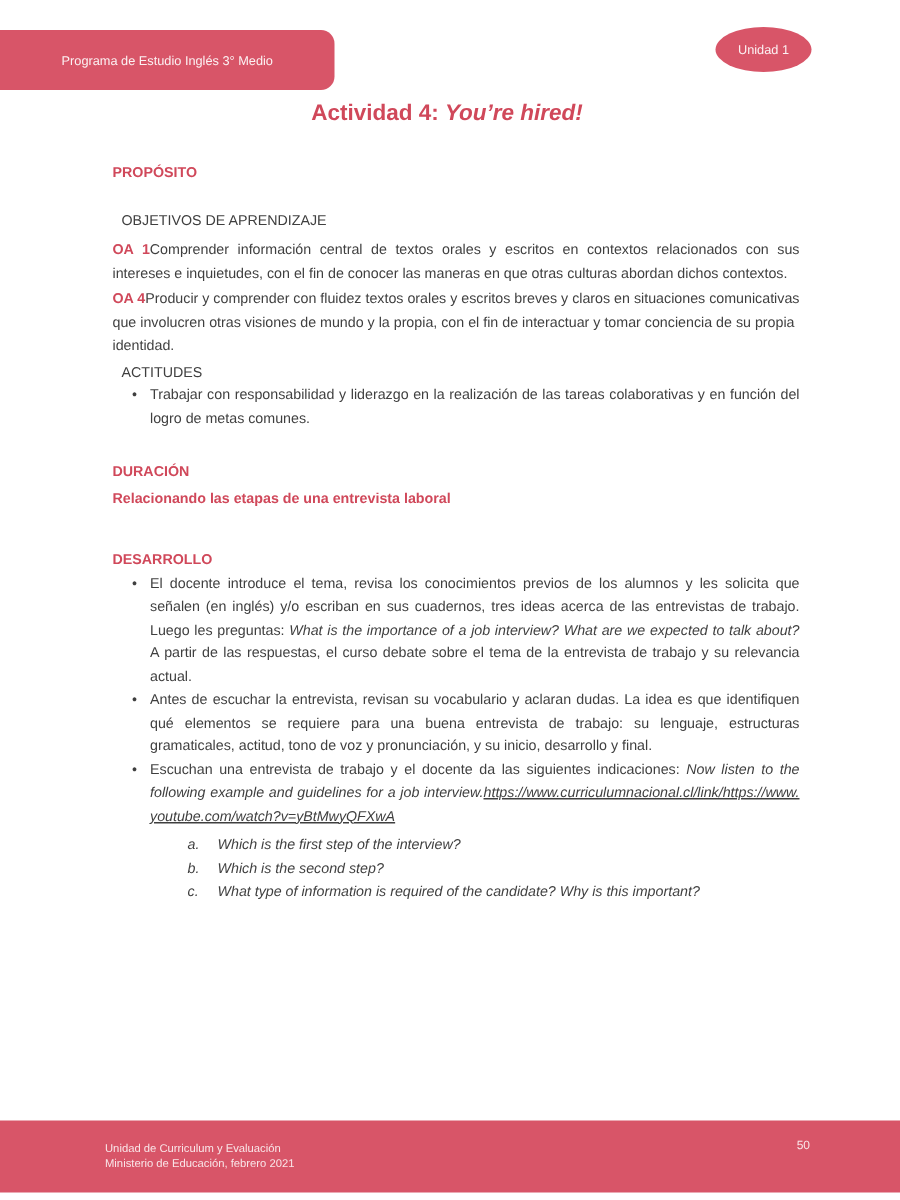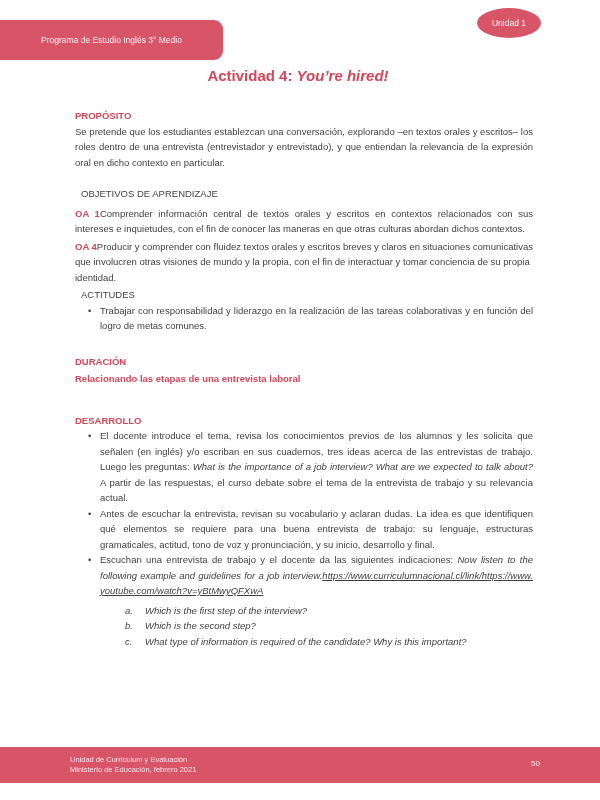--- a/index.html
+++ b/index.html
@@ -18,21 +18,21 @@
   
   .header-pill {
     position: absolute; left: 0; top: 20px;
     width: 223px; height: 40px;
     background: var(--accent-shape);
     border-radius: 0 9px 9px 0;
     display: flex; align-items: center; justify-content: center;
   }
   .header-pill span { color: rgba(255,255,255,.92); font-size: 8.5px; }
   .header-ellipse {
-    position: absolute; left: 477px; top: 8px;
+    position: absolute; left: 477px; top: 18px;
     width: 64px; height: 30px;
     background: var(--accent-shape);
     border-radius: 50%;
     display: flex; align-items: center; justify-content: center;
   }
   .header-ellipse span { color: rgba(255,255,255,.92); font-size: 8.5px; }
   
   .title {
     position: absolute; top: 67px; left: 0; width: 596px;
     text-align: center;
@@ -70,21 +70,21 @@
     cursor: pointer;
   }
   
   .questions { margin-top: 4px; margin-left: 50px; }
   .q-row { display: flex; font-style: italic; }
   .q-row .letter { flex: none; width: 20px; }
   .q-row .qtext { flex: 1; }
   
   .footer {
     position: absolute; left: 0; top: 747px;
-    width: 600px; height: 36px;
+    width: 600px; height: 48px;
     background: var(--accent-shape);
     display: flex; align-items: center;
   }
   .footer-left {
     margin-left: 70px;
     color: rgba(255,255,255,.85);
     font-size: 7.5px; line-height: 10px;
   }
   .footer-page {
     position: absolute; right: 60px; top: 0; height: 32px;
@@ -100,21 +100,20 @@
 </div>
 <div class="header-ellipse">
   <span>Unidad 1</span>
 </div>
 
 <div class="title"><span>Actividad 4: </span><span class="it">You’re hired!</span></div>
 
 <div class="main">
 
   <div class="h red">PROPÓSITO</div>
-  <p class="just">Se pretende que los estudiantes establezcan una conversación, explorando –en textos orales y escritos– los roles dentro de una entrevista (entrevistador y entrevistado), y que entiendan la relevancia de la expresión oral en dicho contexto en particular.</p>
 
   <div class="h dark indent mt16">OBJETIVOS DE APRENDIZAJE</div>
   <p class="just mt4"><span class="red">OA 1</span><span>Comprender información central de textos orales y escritos en contextos relacionados con sus intereses e inquietudes, con el fin de conocer las maneras en que otras culturas abordan dichos contextos.</span></p>
 
   <p class="mt14"><span class="red">OA 4</span><span>Producir y comprender con fluidez textos orales y escritos breves y claros en situaciones comunicativas que involucren otras visiones de mundo y la propia, con el fin de interactuar y tomar conciencia de su propia identidad.</span></p>
 
   <div class="h dark indent mt14">ACTITUDES</div>
   <div class="bullet-row">
     <span class="marker">•</span>
     <span class="btext just">Trabajar con responsabilidad y liderazgo en la realización de las tareas colaborativas y en función del logro de metas comunes.</span>

